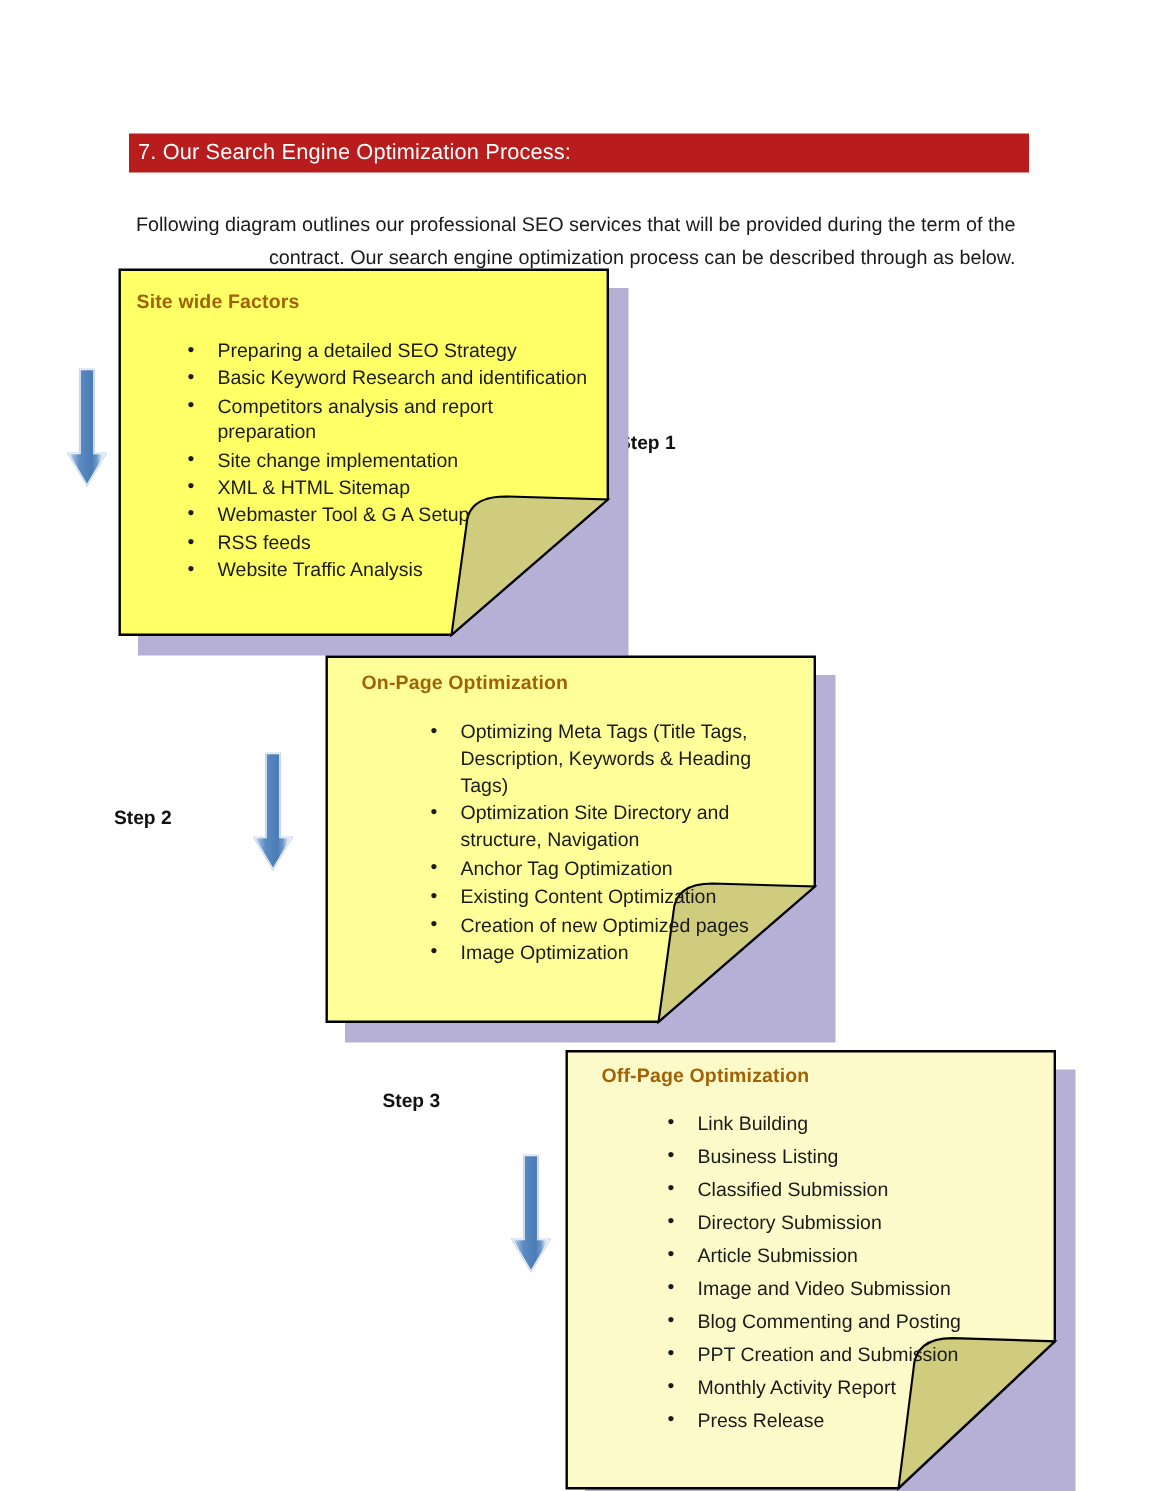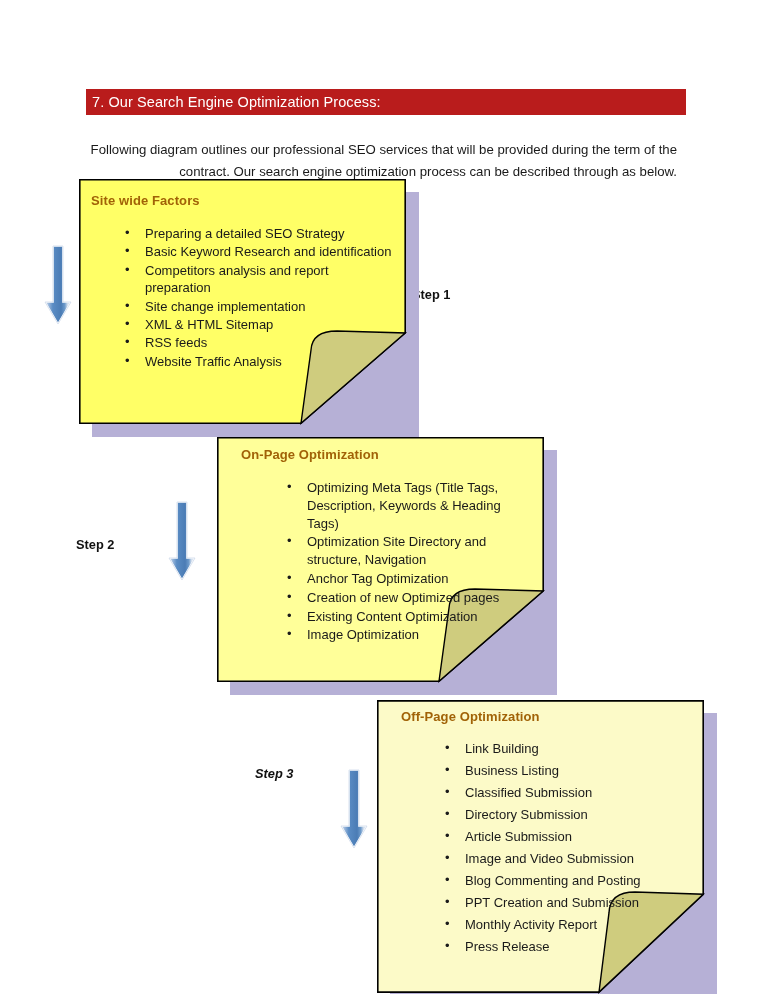--- a/index.html
+++ b/index.html
@@ -141,21 +141,21 @@
   
   .step-label {
     position: absolute;
     font-size: 12.8px;
     font-weight: bold;
     color: #111111;
     white-space: nowrap;
   }
   #step-1-label { left: 412px; top: 287px; }
   #step-2-label { left: 76px; top: 537px; }
-  #step-3-label { left: 255px; top: 766px; font-style: italic; }
+  #step-3-label { left: 255px; top: 726px; }
 
   
   .arrow {
     position: absolute;
   }
   #arrow-1 { left: 42px; top: 244px; width: 32px; height: 84px; }
   #arrow-2 { left: 166px; top: 500px; width: 32px; height: 84px; }
   #arrow-3 { left: 338px; top: 768px; width: 32px; height: 84px; }
 </style>
 </head>
@@ -214,42 +214,43 @@
       </svg>
     </div>
     <div class="content">
       <div class="note-title">Site wide Factors</div>
       <ul>
           <li>Preparing a detailed SEO Strategy</li>
           <li>Basic Keyword Research and identification</li>
           <li>Competitors analysis and report preparation</li>
           <li>Site change implementation</li>
           <li>XML  &amp; HTML Sitemap</li>
+          <li>Webmaster Tool &amp; G A Setup</li>
           <li>RSS feeds</li>
           <li>Website Traffic Analysis</li>
         </ul>
     </div>
   </div>
 
   <div class="note" id="note-2">
     <div class="shadow" style="background: rgb(182, 176, 214);"></div>
     <div class="sheet-wrap">
       <svg class="sheet" viewBox="0 0 327 245" preserveAspectRatio="none">
         <path class="sheet-body" d="M0.8,0.8 H326.2 V154 L222,244.2 H0.8 Z" fill="#ffff99" stroke="#000000" stroke-width="1.6"></path>
         <path class="sheet-curl" d="M326.2,154 L222,244.2 L232,171 Q233,152 258,152 Z" fill="#cfcc7e" stroke="#000000" stroke-width="1.4"></path>
       </svg>
     </div>
     <div class="content">
       <div class="note-title">On-Page Optimization</div>
       <ul>
           <li>Optimizing Meta Tags (Title Tags, Description, Keywords &amp; Heading Tags)</li>
           <li>Optimization Site Directory and structure, Navigation</li>
           <li>Anchor Tag Optimization</li>
+          <li>Existing Content Optimization</li>
           <li>Creation of new Optimized pages</li>
-          <li>Existing Content Optimization</li>
           <li>Image Optimization</li>
         </ul>
     </div>
   </div>
 
   <div class="note" id="note-3">
     <div class="shadow" style="background: rgb(182, 176, 214);"></div>
     <div class="sheet-wrap">
       <svg class="sheet" viewBox="0 0 327 270" preserveAspectRatio="none">
         <path class="sheet-body" d="M0.8,0.8 H326.2 V179 L222,269.2 H0.8 Z" fill="#fcfac8" stroke="#000000" stroke-width="1.6"></path>

